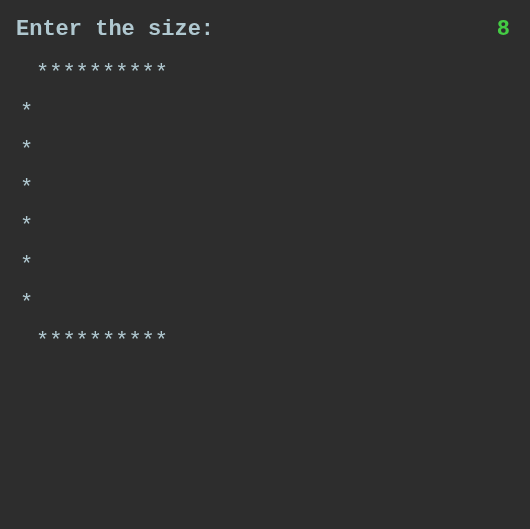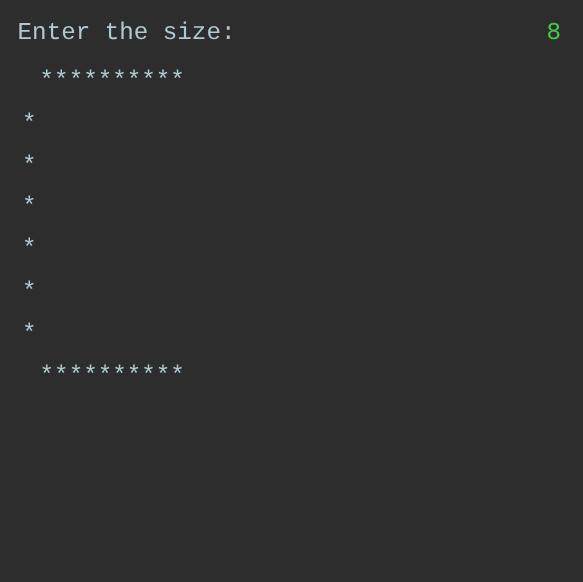--- a/index.html
+++ b/index.html
@@ -21,20 +21,21 @@
       padding: 12px 16px;
       color: #b0c8d0;
       line-height: 1.65;
     }
 
     .prompt-line {
       display: flex;
       align-items: baseline;
       gap: 0;
       margin-bottom: 8px;
+      font-weight: bold;
     }
 
     .prompt-text {
       color: #b0c8d0;
     }
 
     .prompt-value {
       color: #44cc44;
       margin-left: auto;
       padding-right: 4px;

